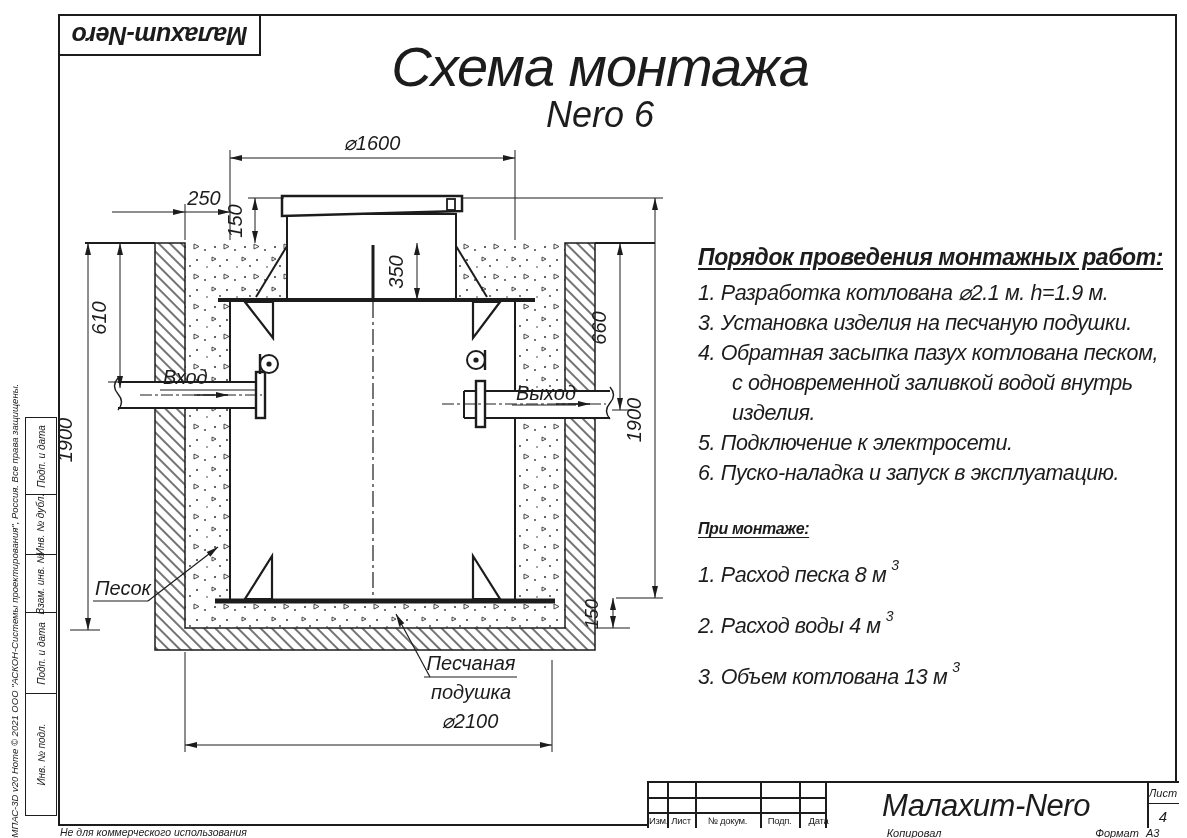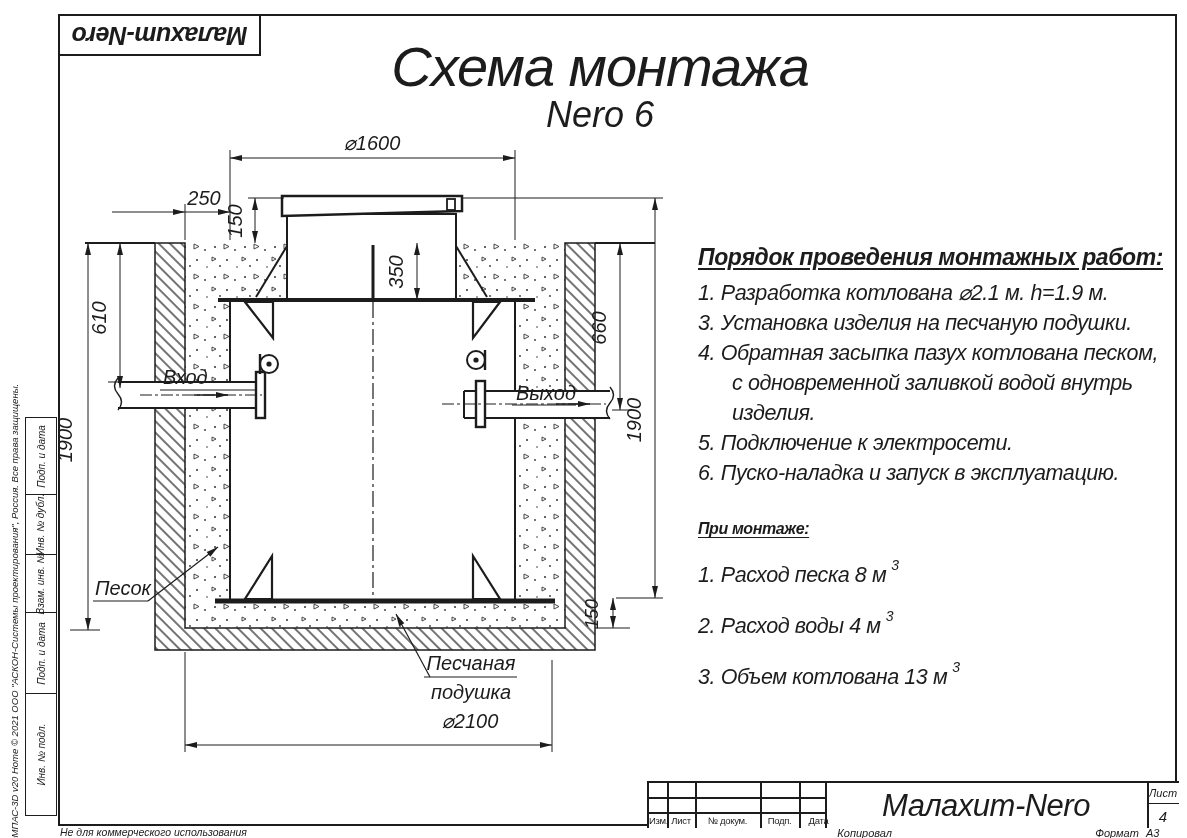--- a/index.html
+++ b/index.html
@@ -247,17 +247,17 @@
     <span class="collab" style="left:0;width:18px">Изм.</span>
     <span class="collab" style="left:18px;width:28px">Лист</span>
     <span class="collab" style="left:46px;width:65px">№ докум.</span>
     <span class="collab" style="left:111px;width:39px">Подп.</span>
     <span class="collab" style="left:150px;width:39px">Дата</span>
     <div class="prod">Малахит-Nero</div>
     <div class="sheetlab">Лист</div>
     <div class="sheetnum">4</div>
   </div>
 
-  <div class="abs below" style="left:792px;width:100px;text-align:right">Копировал</div>
+  <div class="abs below" style="left:864px;width:100px;text-align:center">Копировал</div>
   <div class="abs below" style="left:1092px;width:50px;text-align:center">Формат</div>
   <div class="abs below" style="left:1146px">А3</div>
 
 </div>
 
 </body></html>

